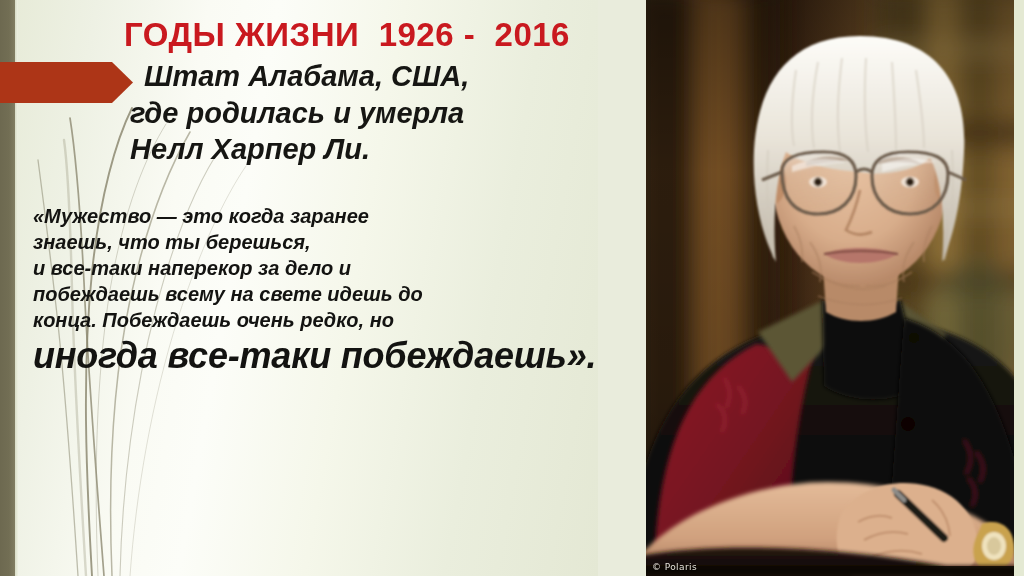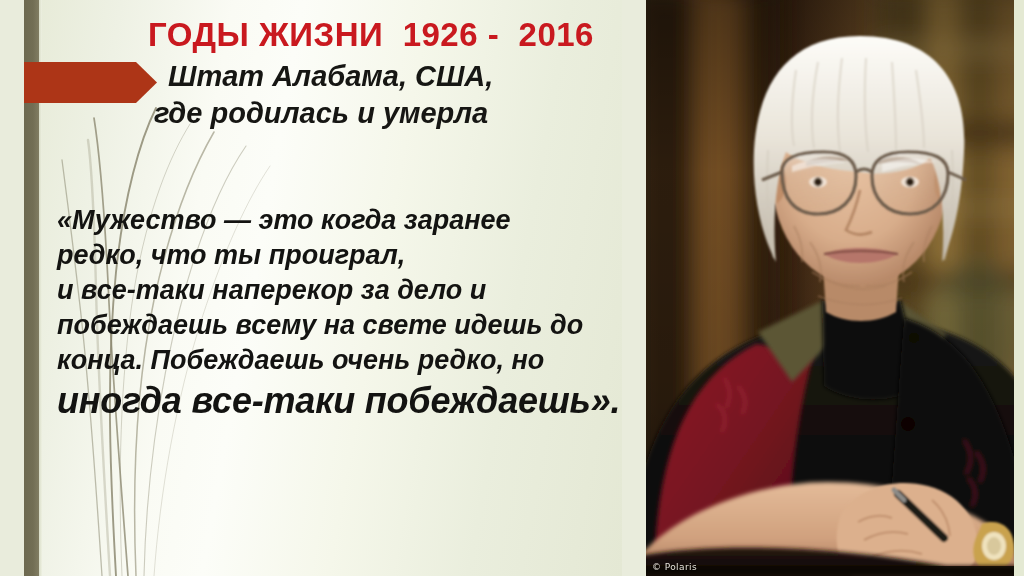--- a/index.html
+++ b/index.html
@@ -25,21 +25,20 @@
     background:
       linear-gradient(100deg,
         #e6ead6 0%,
         #eef1e4 14%,
         #fafbf4 30%,
         #fcfdf8 40%,
         #f5f7ea 58%,
         #eaeedd 78%,
         #e4e8d4 100%);
     overflow: hidden;
-    margin-left: 24px;
   }
 
   
   #left-strip {
     position: absolute;
     left: 0; top: 0;
     width: 15px; height: 576px;
     background: linear-gradient(90deg, #6d6950 0%, #726e54 60%, #817d62 100%);
   }
   #left-strip-edge {
@@ -97,21 +96,21 @@
 
   #quote-block {
     position: absolute;
     left: 33px; top: 203px;
     width: 560px;
     color: #131311;
     font-weight: bold;
     font-style: italic;
     line-height: 1.30;
   }
-  #quote-block .q-line { display: block; white-space: pre; font-size: 27px; }
+  #quote-block .q-line { display: block; white-space: pre; font-size: 20px; }
   #quote-block .q-line.big { font-size: 36px; letter-spacing: -0.2px; }
 
   #attribution-block {
     position: absolute;
     left: 150px; top: 487px;
     width: 440px;
     text-align: center;
     color: #141412;
     font-size: 27px;
     font-weight: bold;
@@ -175,25 +174,26 @@
       <svg width="134" height="41" viewBox="0 0 134 41" aria-hidden="true">
         <polygon points="0,0 112,0 133,20.5 112,41 0,41" fill="#ad3517"></polygon>
       </svg>
     </div>
 
     <div id="title-years">ГОДЫ ЖИЗНИ  1926 -  2016</div>
 
     <div id="subtitle-block">
       <span class="sub-line first">Штат Алабама, США,</span>
       <span class="sub-line second">где родилась и умерла</span>
+      <span class="sub-line third">Нелл Харпер Ли.</span>
     </div>
 
     <div id="quote-block">
       <span class="q-line">«Мужество — это когда заранее</span>
-      <span class="q-line">редко, что ты проиграл,</span>
+      <span class="q-line">знаешь, что ты берешься,</span>
       <span class="q-line">и все-таки наперекор за дело и</span>
       <span class="q-line">побеждаешь всему на свете идешь до</span>
       <span class="q-line">конца. Побеждаешь очень редко, но</span>
       <span class="q-line big">иногда все-таки побеждаешь».</span>
     </div>
 
 
   </div>
 
   <div id="photo">

